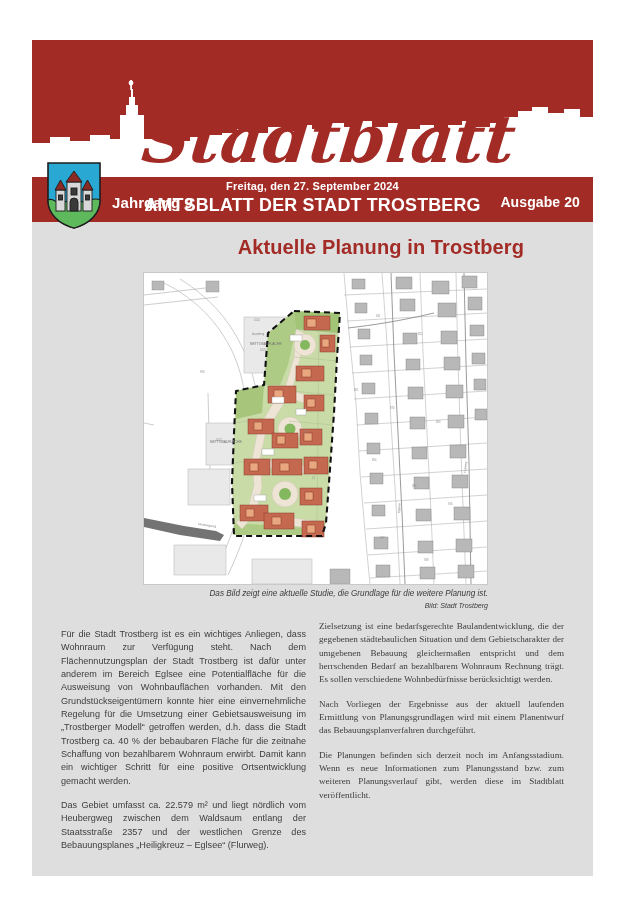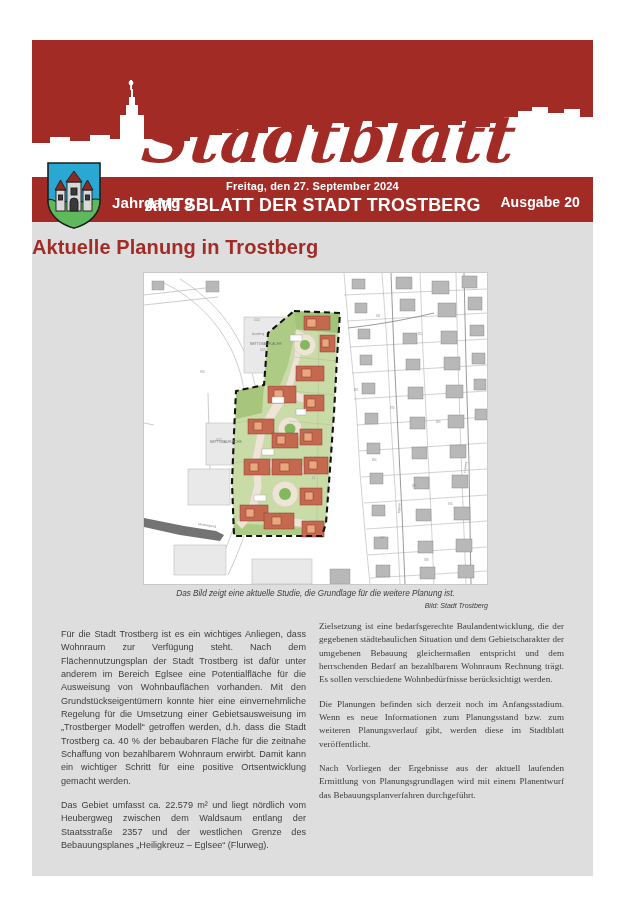--- a/index.html
+++ b/index.html
@@ -119,21 +119,21 @@
     width: 561px;
     height: 654px;
     background: #DEDEDE;
   }
 
   .headline {
     position: absolute;
     left: 0;
     top: 14px;
     width: 492px;
-    text-align: left;
+    text-align: right;
     color: #A32B26;
     font-size: 20px;
     font-weight: bold;
     letter-spacing: 0.1px;
   }
 
   
   .figure {
     position: absolute;
     left: 111px;
@@ -155,21 +155,21 @@
 
   .caption {
     position: absolute;
     left: 111px;
     top: 366px;
     width: 345px;
     color: #3b3b3b;
     font-size: 8.2px;
     font-style: italic;
     line-height: 12px;
-    text-align: center;
+    text-align: right;
   }
   .credit {
     position: absolute;
     left: 111px;
     top: 378px;
     width: 345px;
     color: #3b3b3b;
     font-size: 7px;
     font-style: italic;
     line-height: 11px;
@@ -463,18 +463,18 @@
     <div class="caption">Das Bild zeigt eine aktuelle Studie, die Grundlage für die weitere Planung ist.</div>
     <div class="credit">Bild: Stadt Trostberg</div>
 
     <div class="col col-left">
       <p>Für die Stadt Trostberg ist es ein wichtiges Anliegen, dass Wohnraum zur Verfügung steht. Nach dem Flächennutzungsplan der Stadt Trostberg ist dafür unter anderem im Bereich Eglsee eine Potentialfläche für die Ausweisung von Wohnbauflächen vorhanden. Mit den Grundstückseigentümern konnte hier eine einvernehmliche Regelung für die Umsetzung einer Gebietsausweisung im „Trostberger Modell“ getroffen werden, d.h. dass die Stadt Trostberg ca. 40 % der bebaubaren Fläche für die zeitnahe Schaffung von bezahlbarem Wohnraum erwirbt. Damit kann ein wichtiger Schritt für eine positive Ortsentwicklung gemacht werden.</p>
       <p>Das Gebiet umfasst ca. 22.579 m² und liegt nördlich vom Heubergweg zwischen dem Waldsaum entlang der Staatsstraße 2357 und der westlichen Grenze des Bebauungsplanes „Heiligkreuz – Eglsee“ (Flurweg).</p>
     </div>
 
     <div class="col col-right">
       <p>Zielsetzung ist eine bedarfsgerechte Baulandentwicklung, die der gegebenen städtebaulichen Situation und dem Gebietscharakter der umgebenen Bebauung gleichermaßen entspricht und dem herrschenden Bedarf an bezahlbarem Wohnraum Rechnung trägt. Es sollen verschiedene Wohnbedürfnisse berücksichtigt werden.</p>
+      <p>Nach Vorliegen der Ergebnisse aus der aktuell laufenden Ermittlung von Planungsgrundlagen wird mit einem Planentwurf das Bebauungsplanverfahren durchgeführt.</p>
       <p>Die Planungen befinden sich derzeit noch im Anfangsstadium. Wenn es neue Informationen zum Planungsstand bzw. zum weiteren Planungsverlauf gibt, werden diese im Stadtblatt veröffentlicht.</p>
-      <p>Nach Vorliegen der Ergebnisse aus der aktuell laufenden Ermittlung von Planungsgrundlagen wird mit einem Planentwurf das Bebauungsplanverfahren durchgeführt.</p>
     </div>
 
   </div>
 </div>
 
 </body></html>

